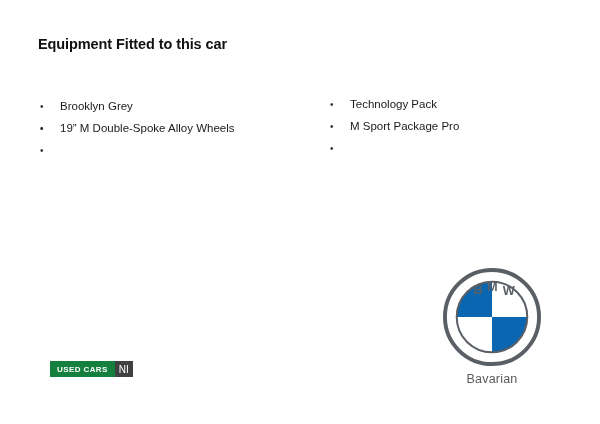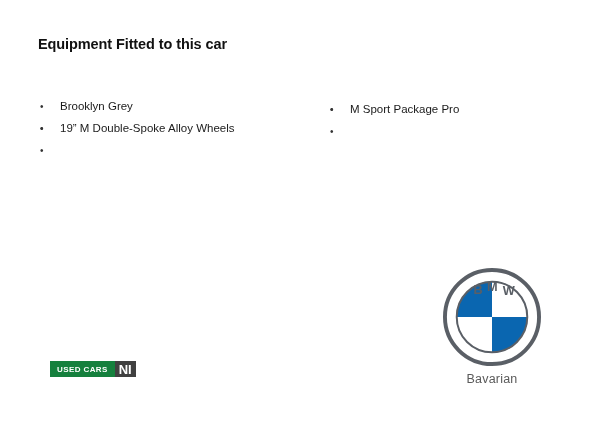--- a/index.html
+++ b/index.html
@@ -81,22 +81,22 @@
     letter-spacing: 0.4px;
     padding: 0 7px;
     display: flex;
     align-items: center;
     height: 16px;
     box-sizing: border-box;
   }
   .badge .sub {
     background: #404040;
     color: #ffffff;
-    font-size: 13px;
-    font-weight: bold;
+    font-size: 10px;
+    font-weight: normal;
     padding: 0 4px;
     display: flex;
     align-items: center;
     height: 16px;
     box-sizing: border-box;
   }
   
   .logo-wrap {
     position: absolute;
     left: 438px;
@@ -138,20 +138,21 @@
       <li>
         <span class="bullet">•</span>
       </li>
     </ul>
   </div>
 
   <div class="col-right">
     <ul class="eq-list">
       <li>
         <span class="bullet">•</span>
+        <span>Technology Pack</span>
       </li>
       <li>
         <span class="bullet">•</span>
         <span>M Sport Package Pro</span>
       </li>
       <li>
         <span class="bullet">•</span>
       </li>
     </ul>
   </div>

